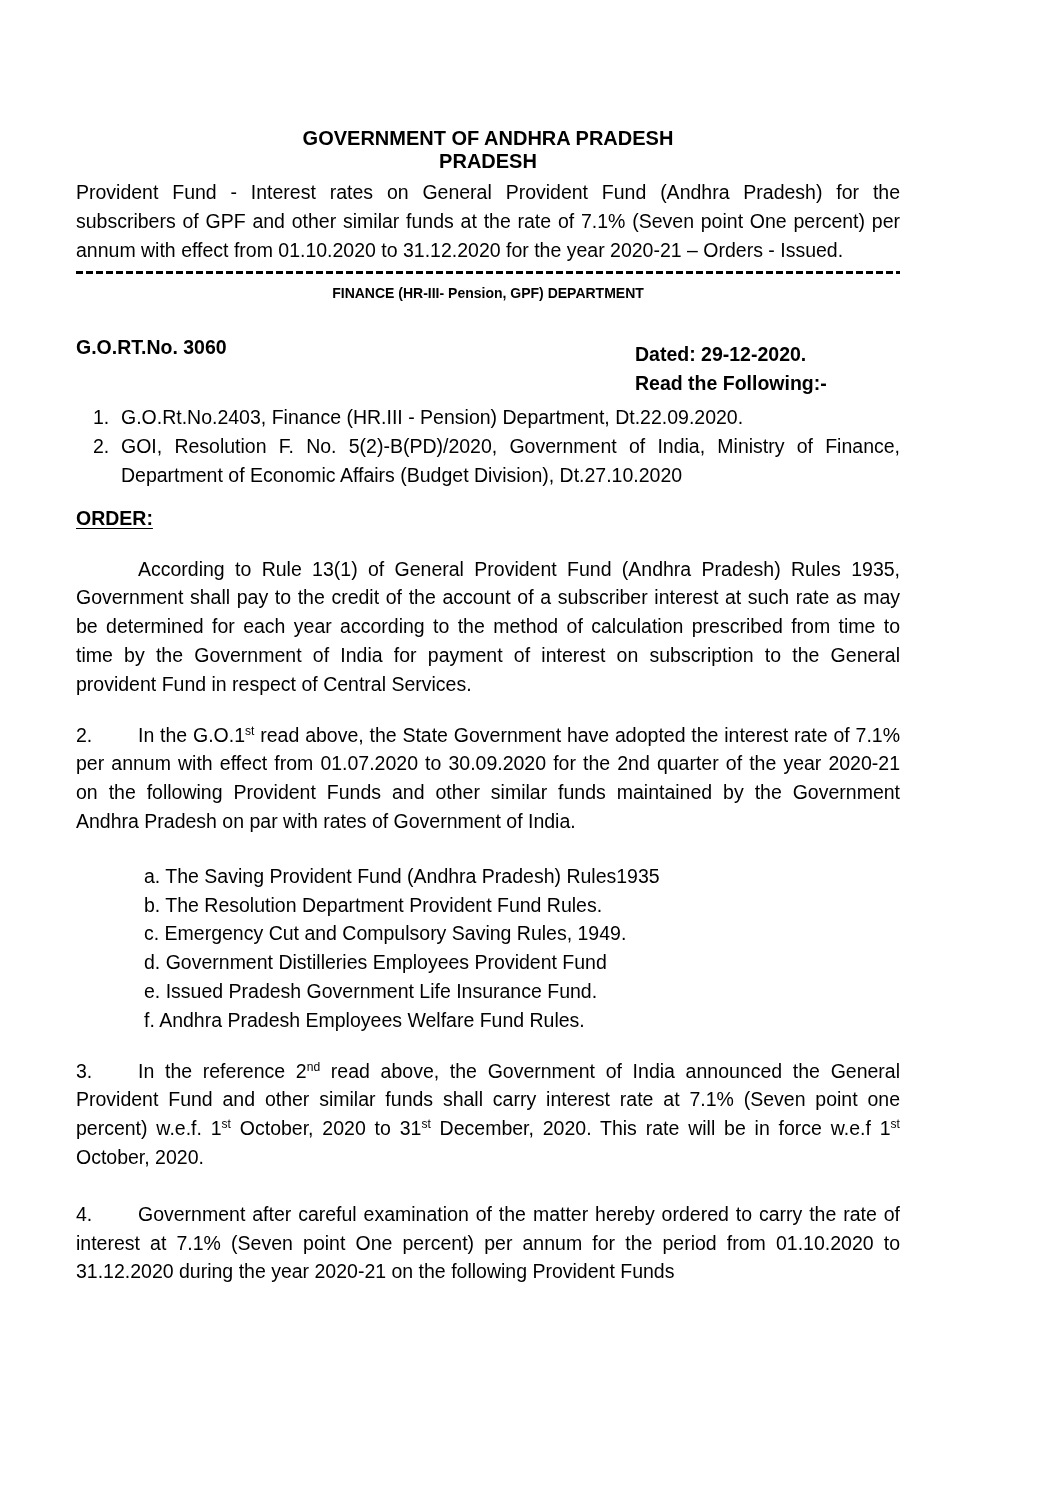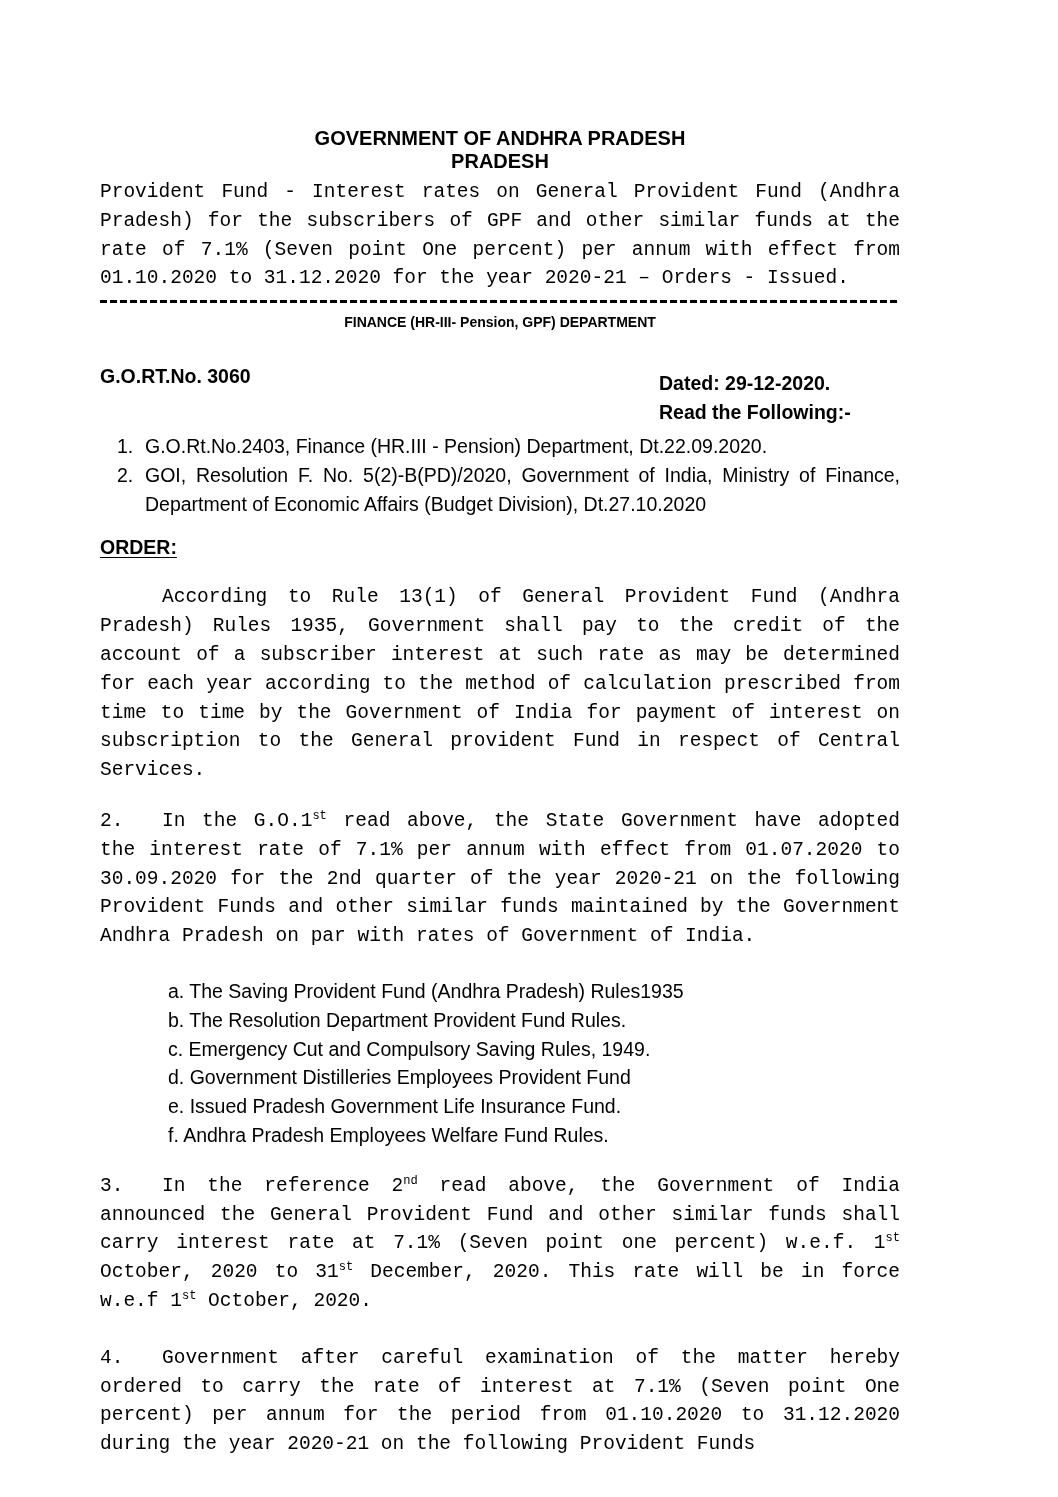--- a/index.html
+++ b/index.html
@@ -5,35 +5,35 @@
   html, body {
     margin: 0;
     padding: 0;
     background: #ffffff;
   }
   .page {
     position: relative;
     width: 1028px;
     height: 1497px;
     box-sizing: border-box;
-    padding: 127px 128px 0 100px;
+    padding: 127px 128px 0 76px;
     background: #ffffff;
     color: #000000;
     font-family: "Liberation Sans", "DejaVu Sans", sans-serif;
     font-size: 19.5px;
     line-height: 28.8px;
     overflow: hidden;
   }
   .doc-title {
     text-align: center;
     font-weight: bold;
     font-size: 20px;
     line-height: 23px;
   }
-  p { margin: 0; font-family: Liberation Mono, monospace; }
+  p { margin: 0; }
   .body-para { text-align: justify; }
   .abstract { margin-top: 5px; }
   .dashline {
     margin: 7px 0 6px 0;
     height: 3px;
     background: repeating-linear-gradient(90deg, #000 0, #000 7px, transparent 7px, transparent 10px);
   }
   .dept-heading {
     text-align: center;
     font-weight: bold;

